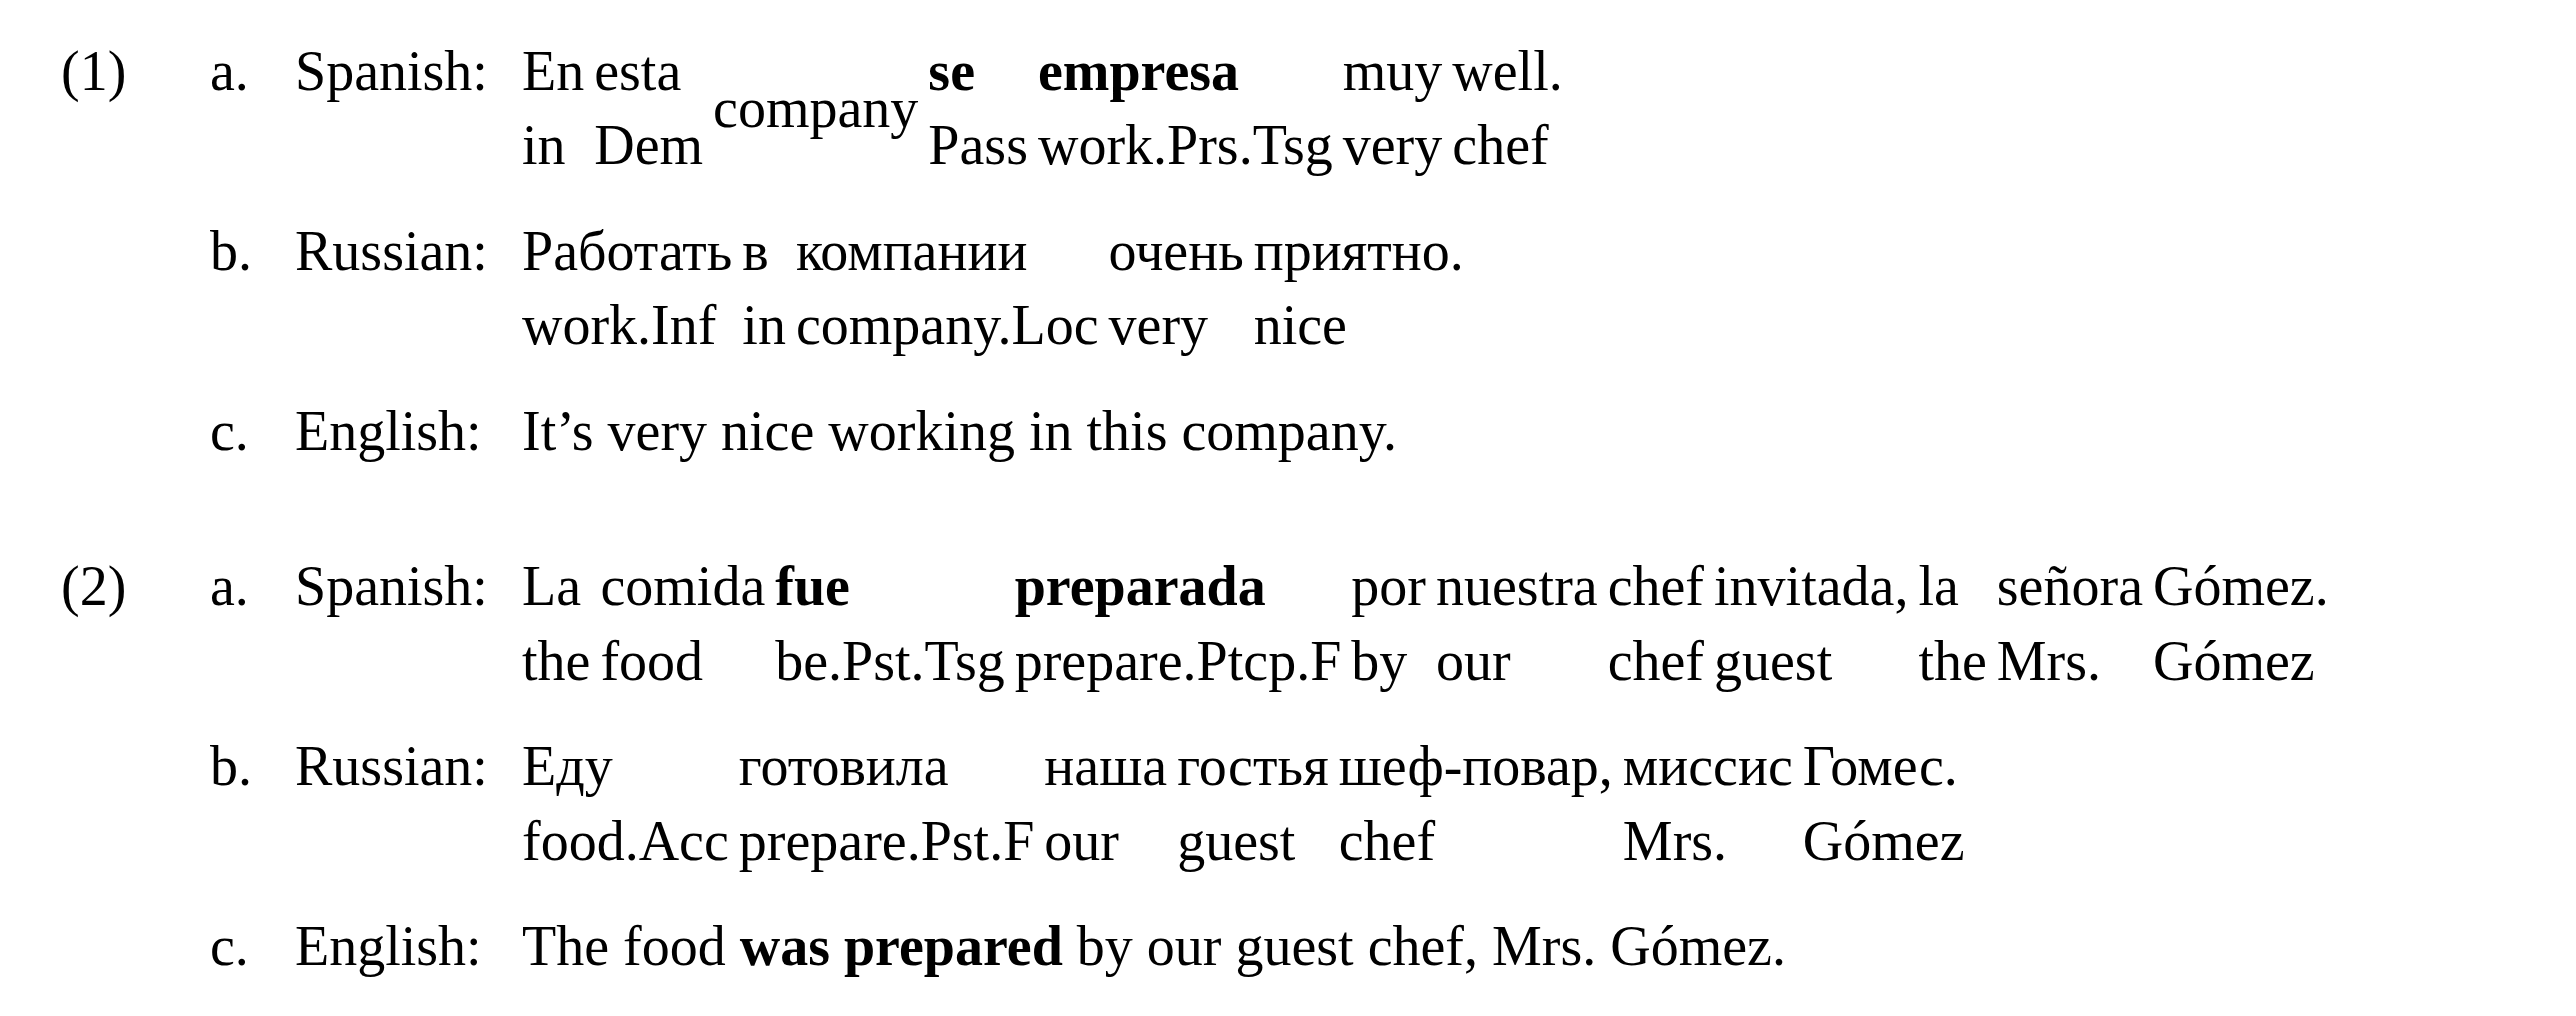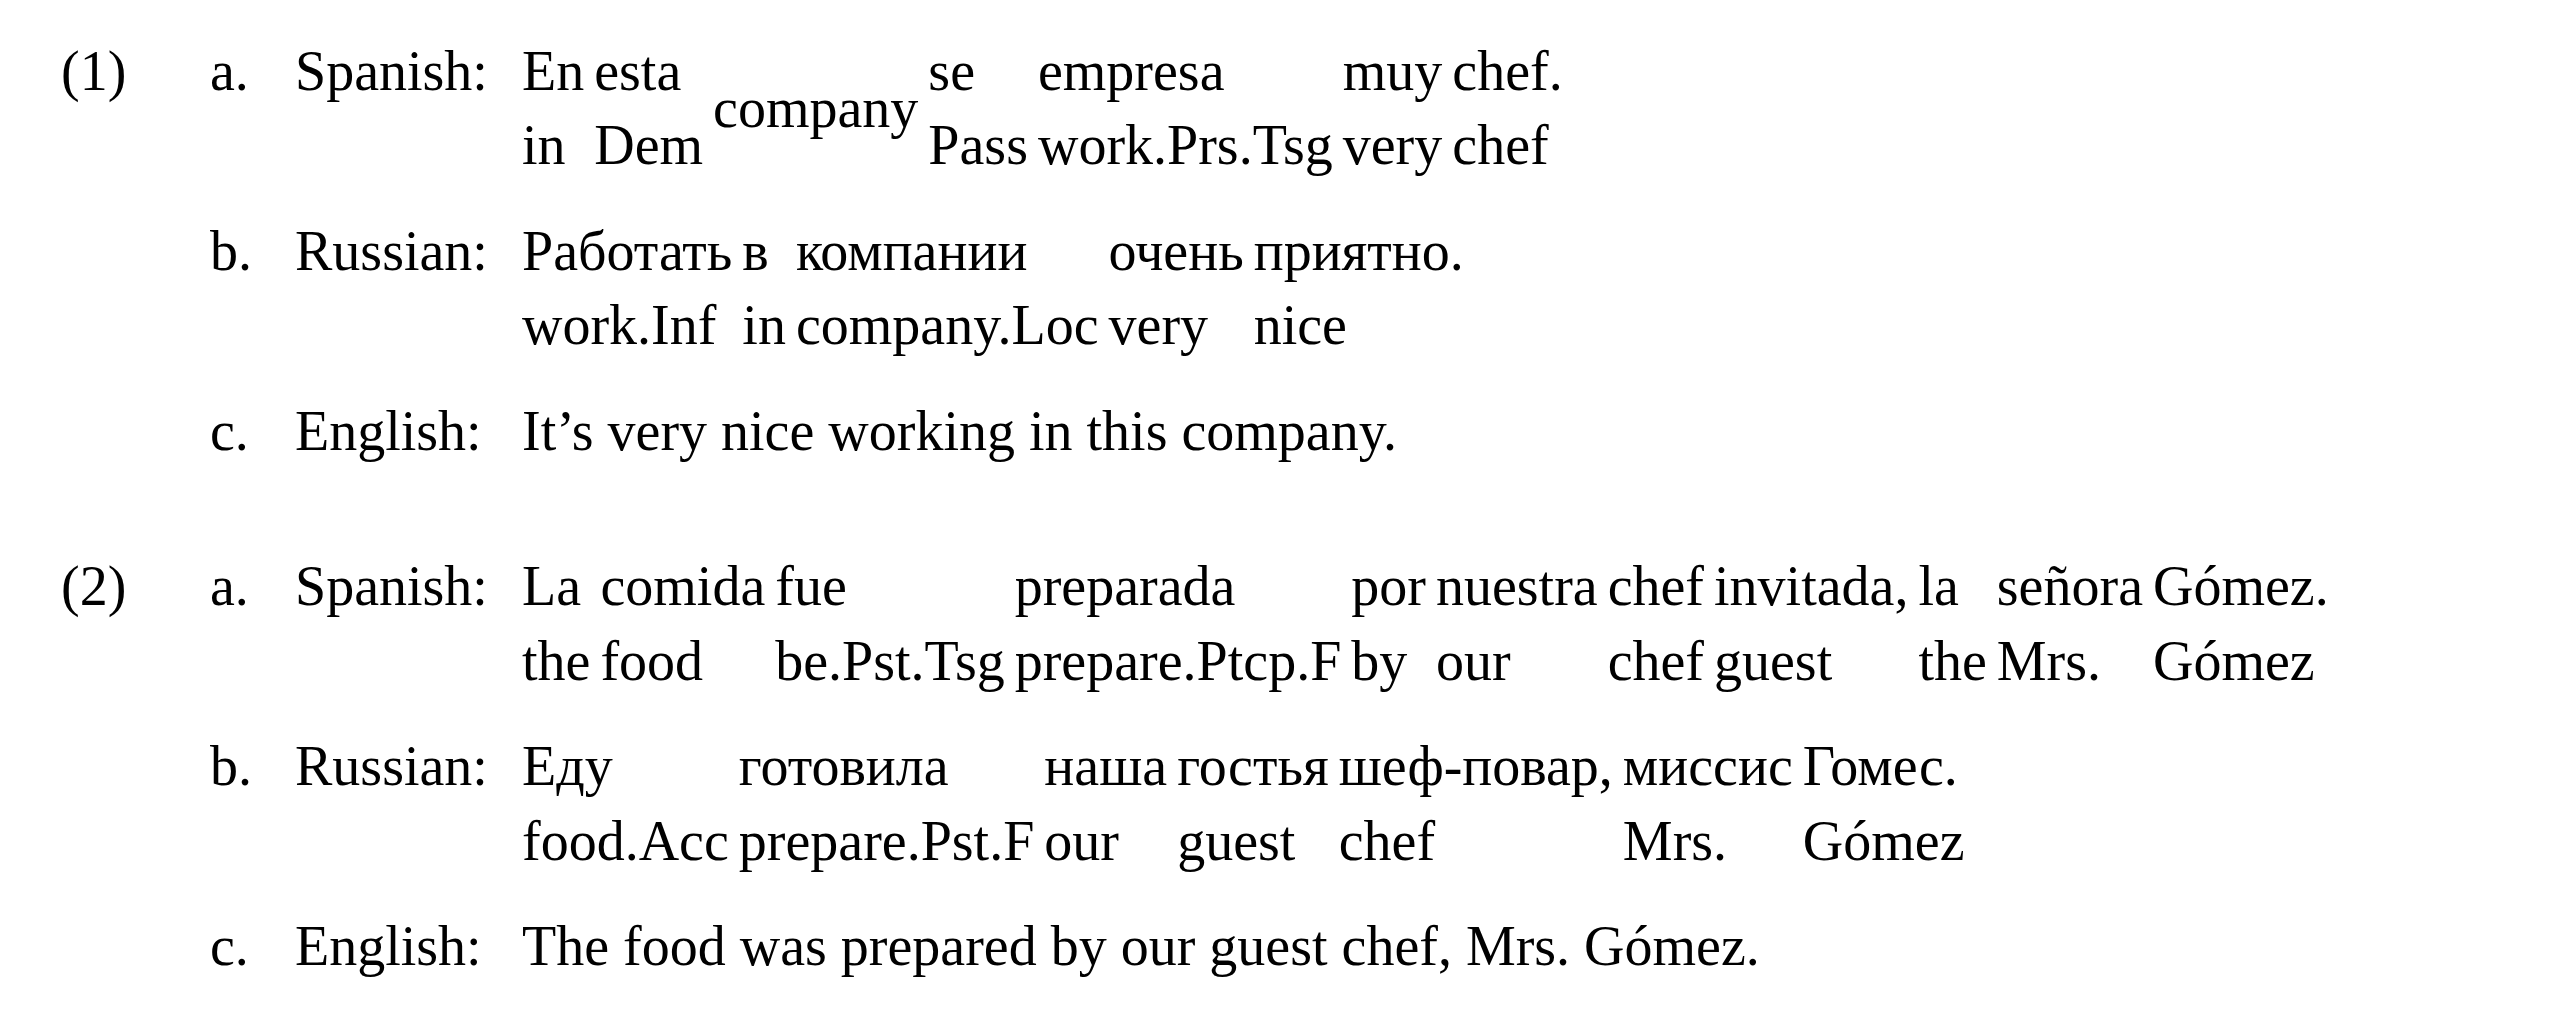--- a/index.html
+++ b/index.html
@@ -48,21 +48,21 @@
     flex-wrap: wrap;
     column-gap: 10px;
     align-items: center;
   }
   .pair {
     display: flex;
     flex-direction: column;
     align-items: flex-start;
     white-space: nowrap;
   }
-  .bold { font-weight: normal; }
+  .bold { font-weight: bold; }
 </style>
 </head>
 <body>
 
 <main id="examples-root">
     <div class="example">
       <span class="num">(1)</span>
       <div class="items">
         <div class="item">
           <span class="letter">a.</span>
@@ -85,21 +85,21 @@
             </span>
             <span class="pair">
               <span class="src bold">empresa</span>
               <span class="gloss">work.Prs.Tsg</span>
             </span>
             <span class="pair">
               <span class="src">muy</span>
               <span class="gloss">very</span>
             </span>
             <span class="pair">
-              <span class="src">chef.</span>
+              <span class="src">well.</span>
               <span class="gloss">chef</span>
             </span>
           </div>
         </div>
         <div class="item">
           <span class="letter">b.</span>
           <span class="lang">Russian:</span>
           <div class="content glossrow">
             <span class="pair">
               <span class="src">Работать</span>

